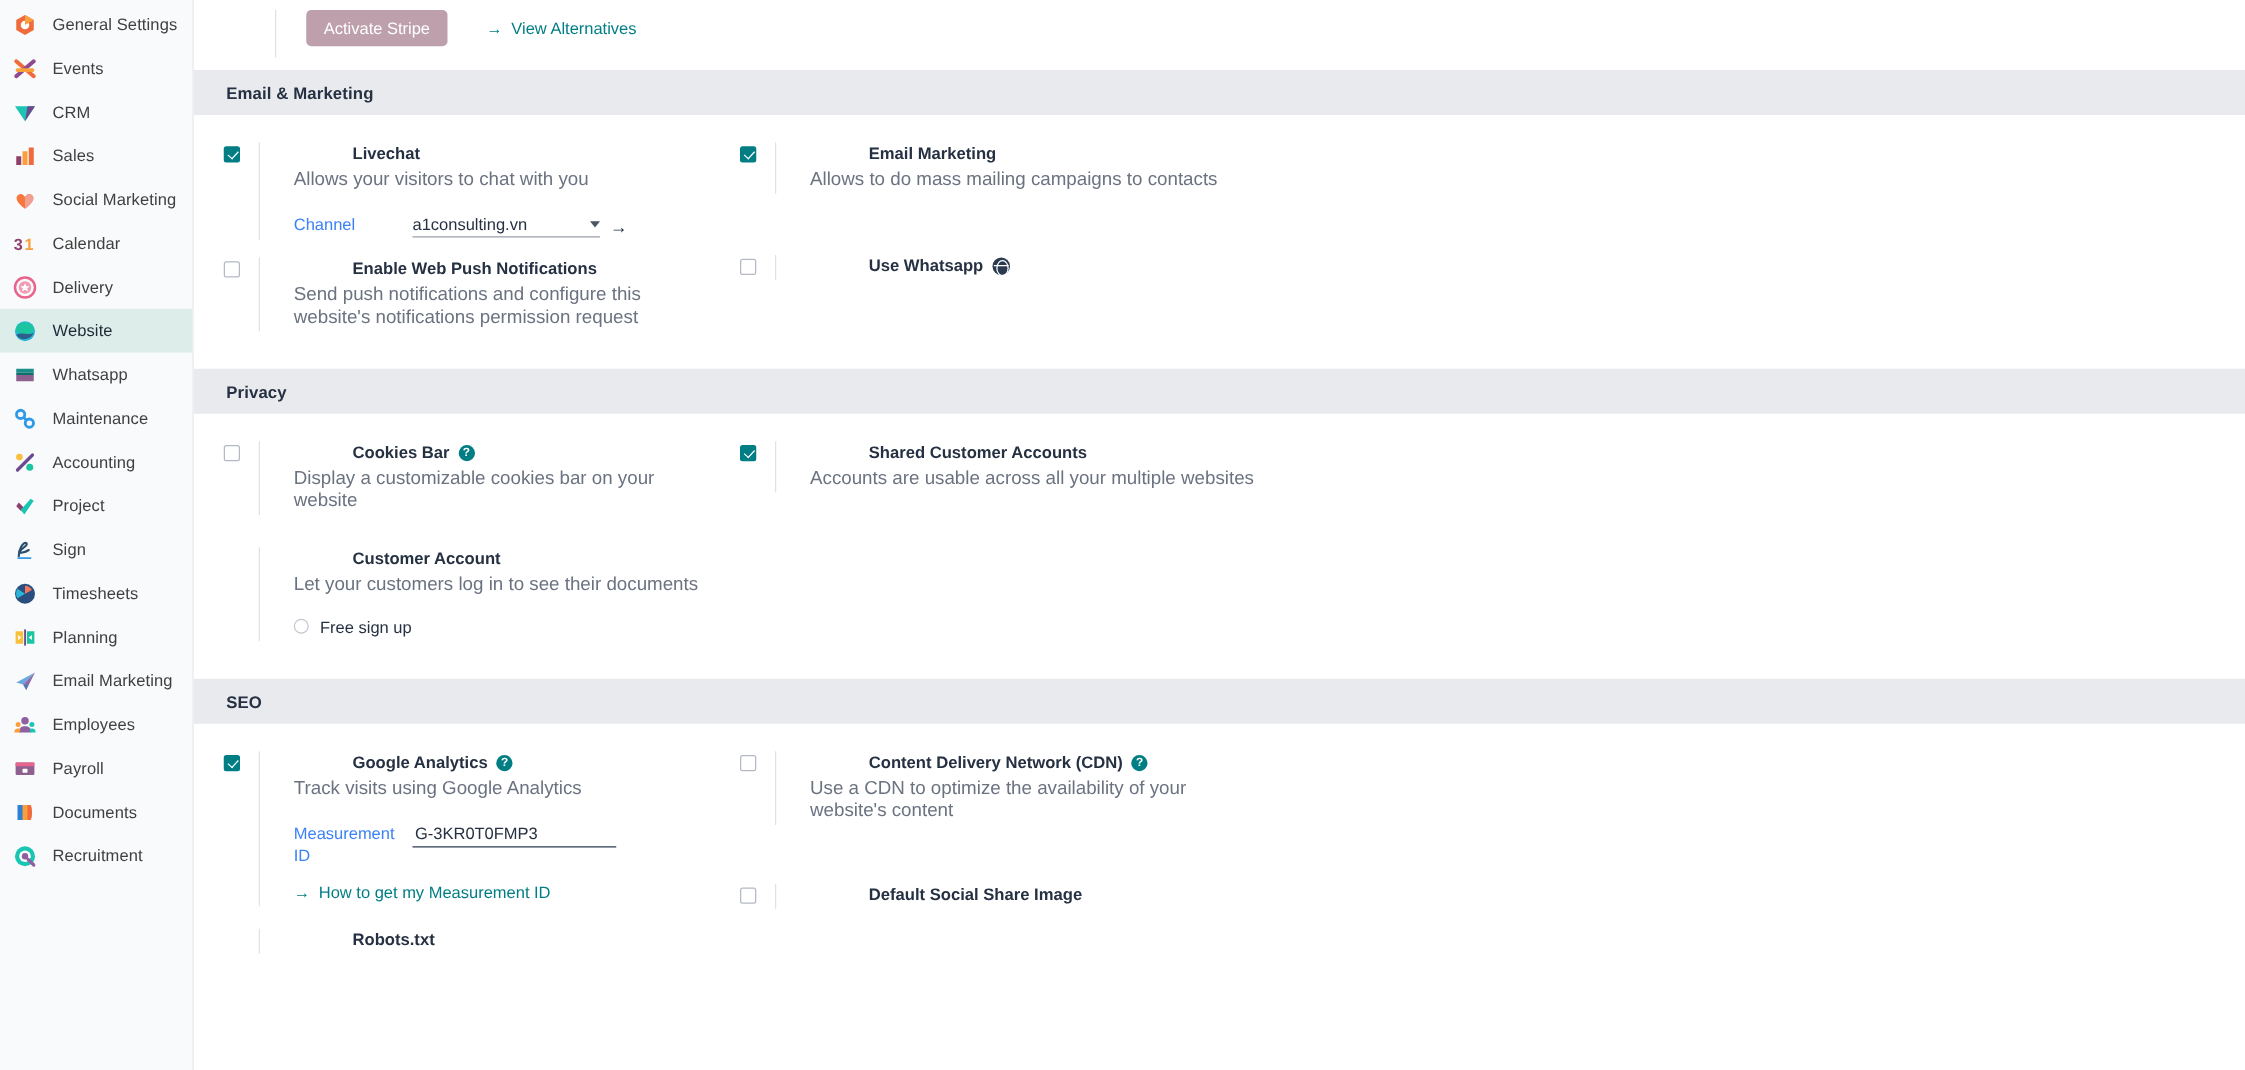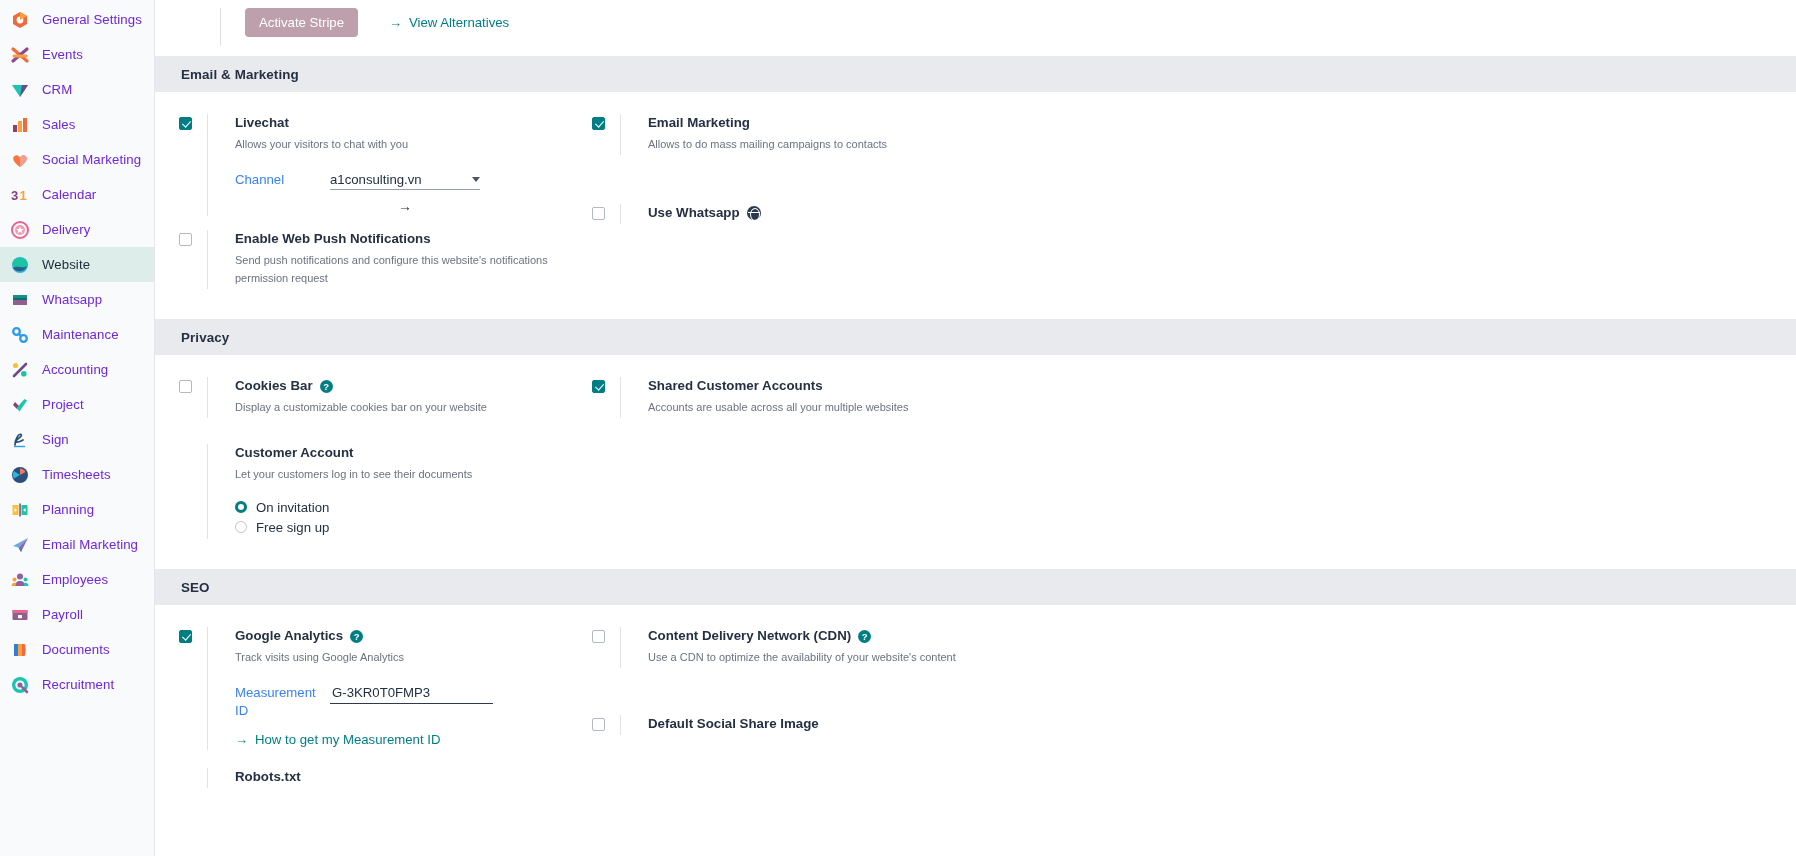--- a/index.html
+++ b/index.html
@@ -23,21 +23,21 @@
   .side-item {
     display: flex; align-items: center;
     height: 35px;
     padding-left: 10px;
     gap: 12px;
     cursor: pointer;
   }
   .side-item.active { background: #dcedea; }
   .side-label {
     font-size: 13.2px;
-    color: #6d28d9;
+    color: #404040;
     letter-spacing: .1px;
     white-space: nowrap;
   }
   .side-item.active .side-label { color: #1f2937; }
   .ico { width: 20px; height: 20px; flex: 0 0 20px; position: relative; display:block; }
 
   
   .main {
     flex: 1; height: 856px;
     background: #ffffff;
@@ -117,23 +117,24 @@
     padding-left: 27px;
     padding-bottom: 2px;
     flex: 1;
   }
   .s-title {
     font-size: 13.3px;
     font-weight: bold;
     color: #253142;
     display: flex; align-items: center; gap: 7px;
     line-height: 18px;
+    margin-left: 47px;
   }
   .s-desc {
-    font-size: 11px;
+    font-size: 15px;
     color: #6b7280;
     line-height: 18px;
     margin-top: 3px;
     max-width: 330px;
   }
   .s-desc.wide { max-width: 320px; }
   .help {
     display: inline-block;
     width: 13px; height: 13px; border-radius: 50%;
     background: #017e84; color: #fff;
@@ -160,21 +161,21 @@
 
   .field-row {
     display: flex; align-items: baseline;
     margin-top: 18px;
   }
   .field-label {
     font-size: 13.2px; color: #3b82f6;
     width: 95px; flex: 0 0 95px;
     line-height: 18px;
   }
-  .field-ctrl { display: flex; align-items: center; gap: 8px; flex-direction: column; }
+  .field-ctrl { display: flex; align-items: center; gap: 8px; }
   .sel-underline {
     border-bottom: 1px solid #9aa0ab;
     min-width: 150px;
     display: flex; align-items: center; justify-content: space-between;
     padding-bottom: 2px;
     cursor: pointer;
   }
   .sel-val { font-size: 13.2px; color: #253142; }
   .caret {
     width: 0; height: 0;
@@ -470,24 +471,20 @@
           </div>
         </div>
 
         <div class="setting" style="margin-top:26px">
           <div class="cb-wrap"></div>
           <div class="body-col">
             <div class="s-title">Customer Account</div>
             <div class="s-desc">Let your customers log in to see their documents</div>
             <div class="radio-group">
               <div class="radio-row">
-                <span class="rd on"></span>
-                <span class="rd-label">On invitation</span>
-              </div>
-              <div class="radio-row">
                 <span class="rd"></span>
                 <span class="rd-label">Free sign up</span>
               </div>
             </div>
           </div>
         </div>
 
       </div>
       <div class="col right">
         <div class="setting">

